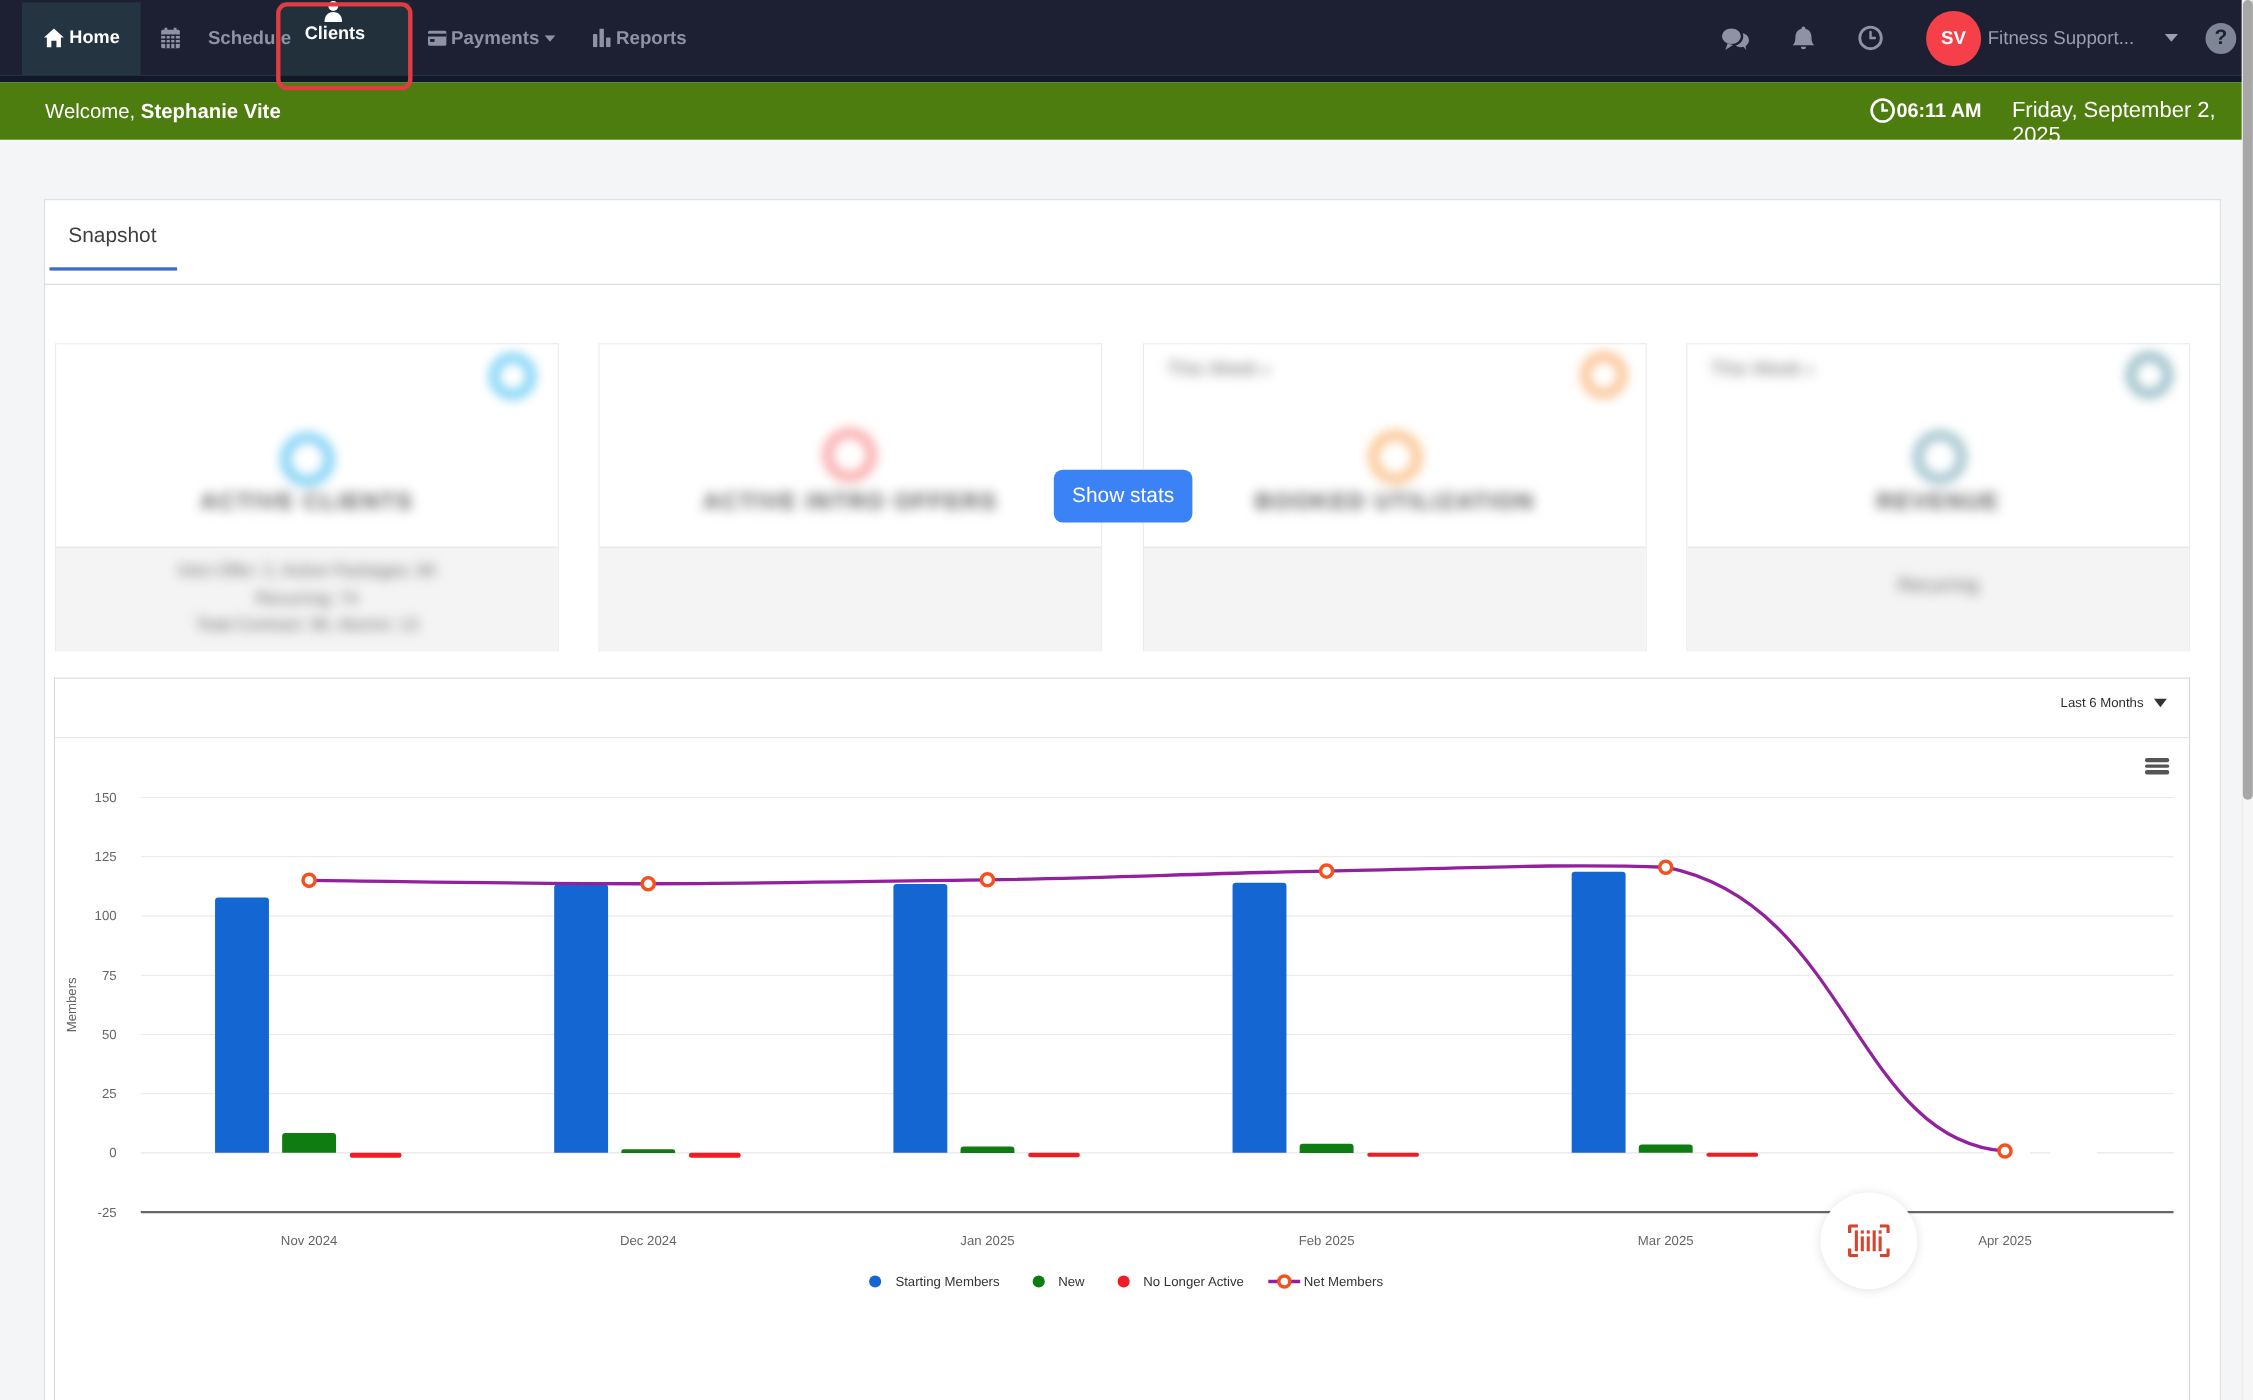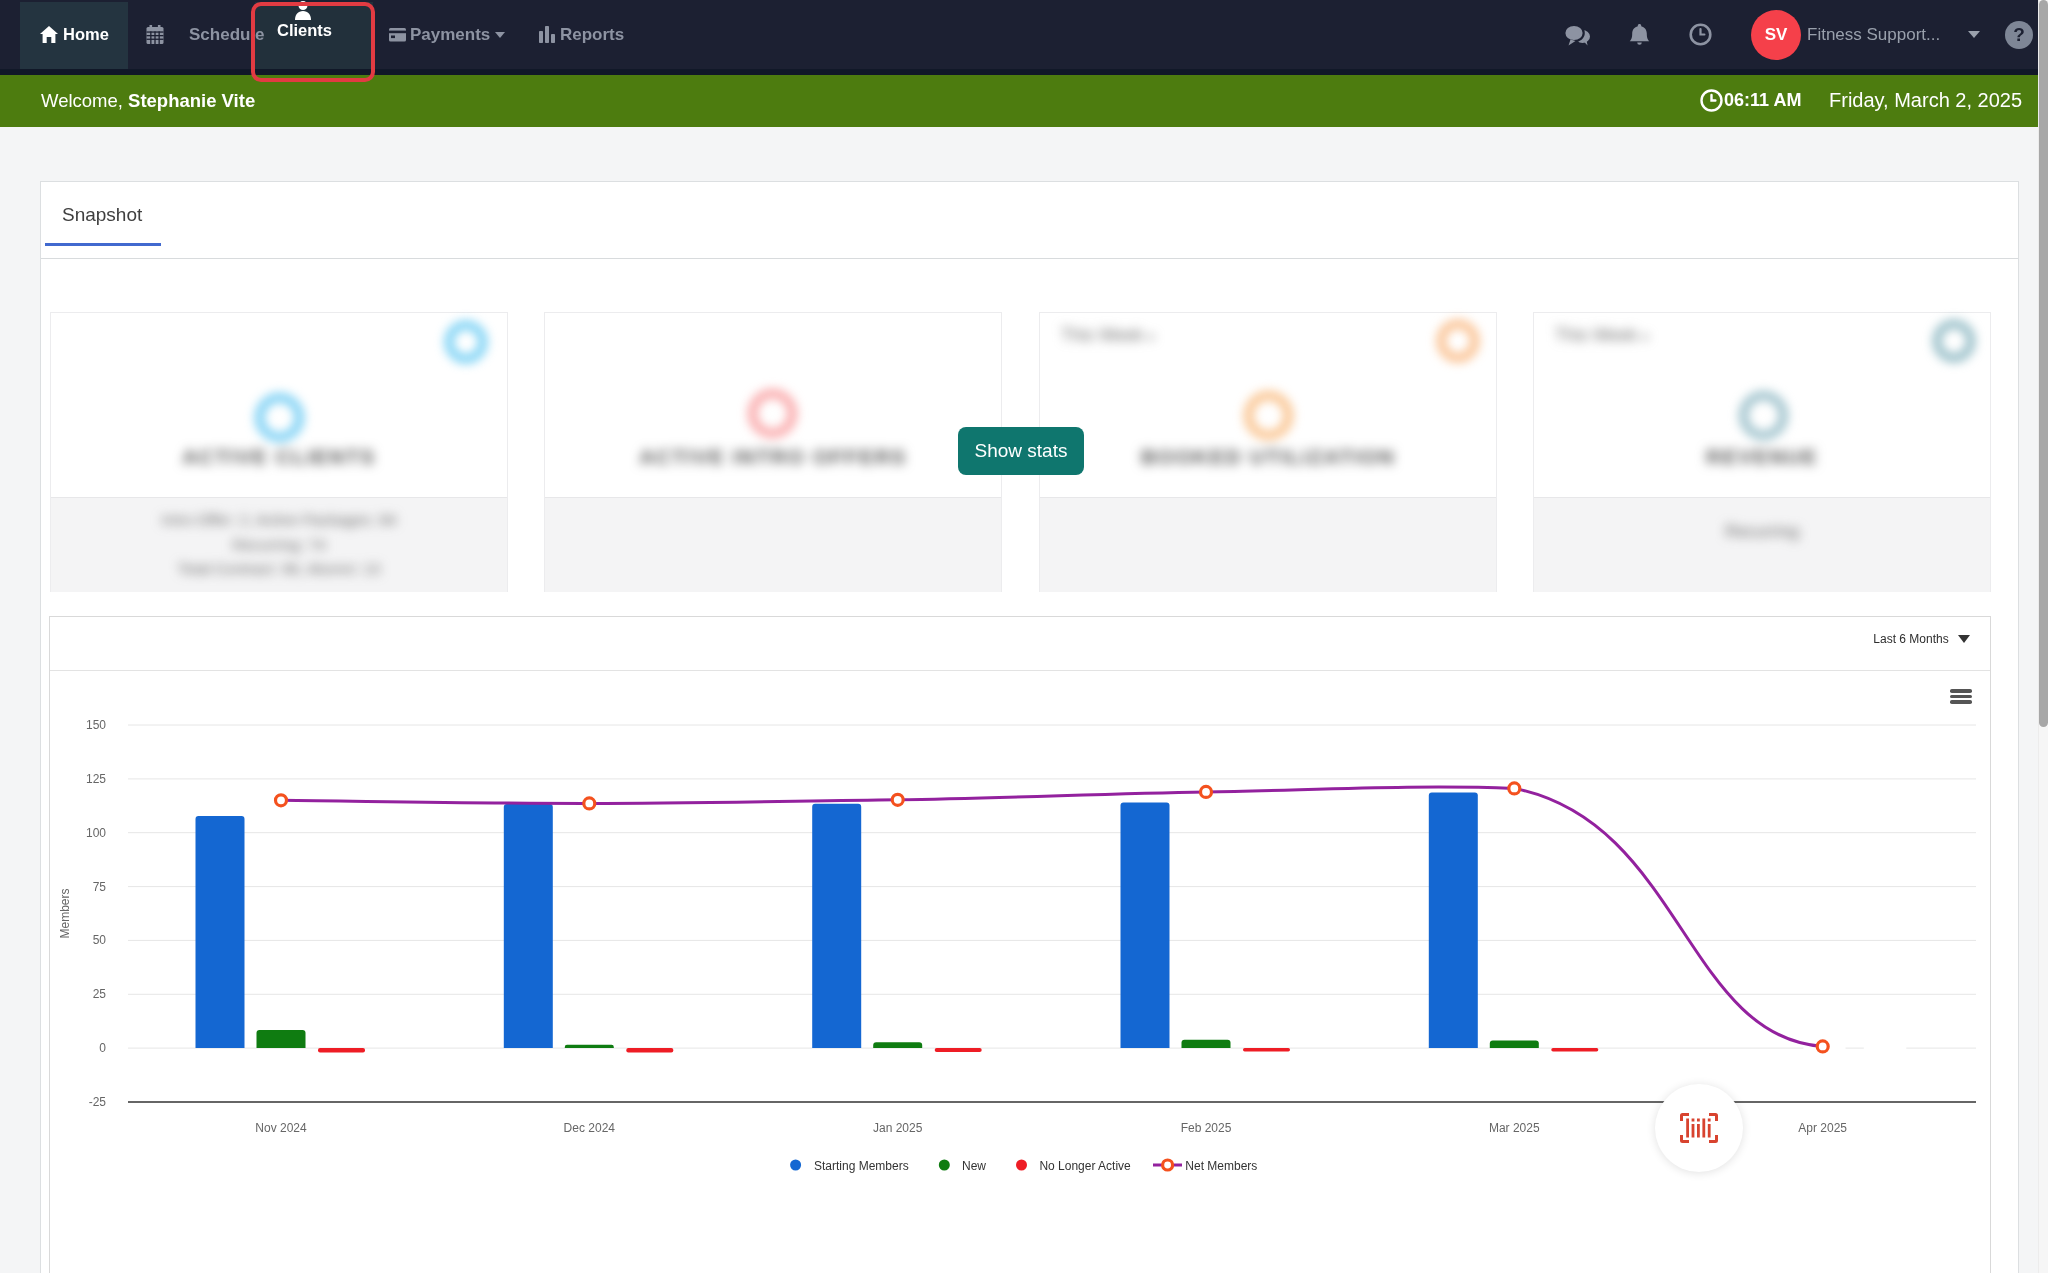--- a/index.html
+++ b/index.html
@@ -30,21 +30,21 @@
 
   
   .tile { position:absolute; top:312px; width:458px; height:280px; background:#fff; border:1px solid #ececee; }
   .tilegray { position:absolute; left:0; top:184px; width:100%; height:95px; background:#f4f4f5; border-top:1px solid #e7e7e9; }
   .blur { filter: blur(5.5px); }
   .donut { position:absolute; border-radius:50%; }
   .tiletitle { position:absolute; width:100%; text-align:center; font-size:21px; letter-spacing:1.5px; font-weight:600; color:#555; }
   .tileline { position:absolute; width:100%; text-align:center; font-size:15.5px; color:#666; }
   .thisweek { position:absolute; left:22px; top:14px; font-size:17.5px; color:#6f6f6f; }
 
-  .showstats { position:absolute; left:958px; top:427px; width:126px; height:48px; background:#0f766e; border-radius:8px;
+  .showstats { position:absolute; left:958px; top:427px; width:126px; height:48px; background:#3b82f6; border-radius:8px;
      color:#fff; font-size:19px; display:flex; align-items:center; justify-content:center; z-index:40; }
 
   
   .card2 { position:absolute; left:49px; top:616px; width:1942px; height:657px; background:#fff; border:1px solid #d9d9d9; border-bottom:none; }
   .last6 { position:absolute; right:20px; top:15px; font-size:12px; color:#2e2e2e;margin-left:48px; }
   .hdivider { position:absolute; left:0; top:53px; width:100%; height:1px; background:#e3e3e3; }
   .charttitle { position:absolute; left:0; top:63px; width:100%; text-align:center; font-size:17.5px; font-weight:700; color:#333; }
   .burger { position:absolute; left:1900px; top:72px; width:22px; }
   .burger div { height:3.6px; background:#555; border-radius:1.8px; margin-bottom:2px; }
 
@@ -159,21 +159,21 @@
 
 <div class="bluebar">
   <div class="abs" style="left:41px; top:15px; font-size:18.5px;">Welcome, <b>Stephanie Vite</b></div>
   <div class="abs" style="left:1700px; top:14px;">
     <svg width="23" height="23" viewBox="0 0 23 23">
         <circle cx="11.5" cy="11.5" r="10" fill="none" stroke="#fff" stroke-width="2.4"></circle>
         <path d="M11.5 6 V11.5 H15.4" stroke="#fff" stroke-width="2.4" fill="none" stroke-linecap="round"></path>
       </svg>
   </div>
   <div class="abs" style="left:1724px; top:15px; font-size:18px; font-weight:700;">06:11 AM</div>
-  <div class="abs" style="left:1829px; top:14px; font-size:20px;">Friday, March 2, 2025</div>
+  <div class="abs" style="left:1829px; top:14px; font-size:20px;">Friday, September 2, 2025</div>
 </div>
 
 <div class="card1">
   <div class="snaptext">Snapshot</div>
   <div class="snapline"></div>
   <div class="tabdivider"></div>
 </div>
 
 <div class="tile" style="left:50px;">
     <div class="tilegray"></div>

